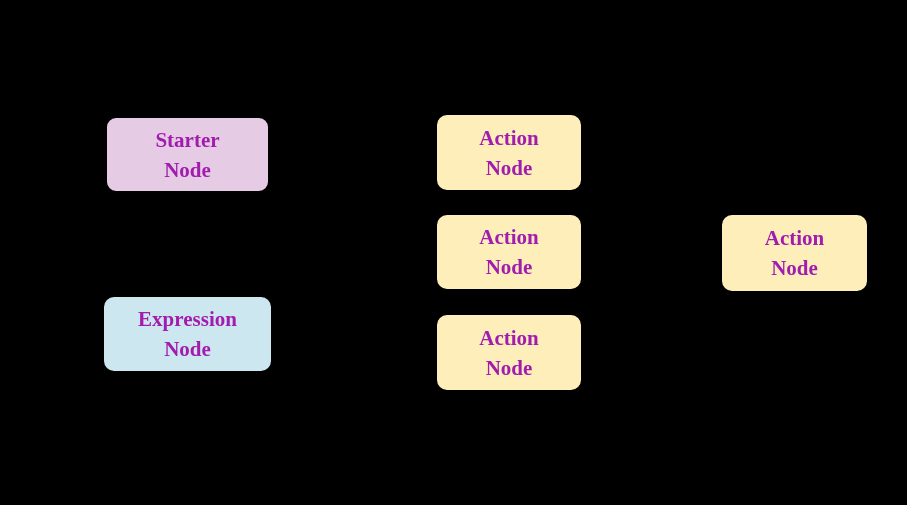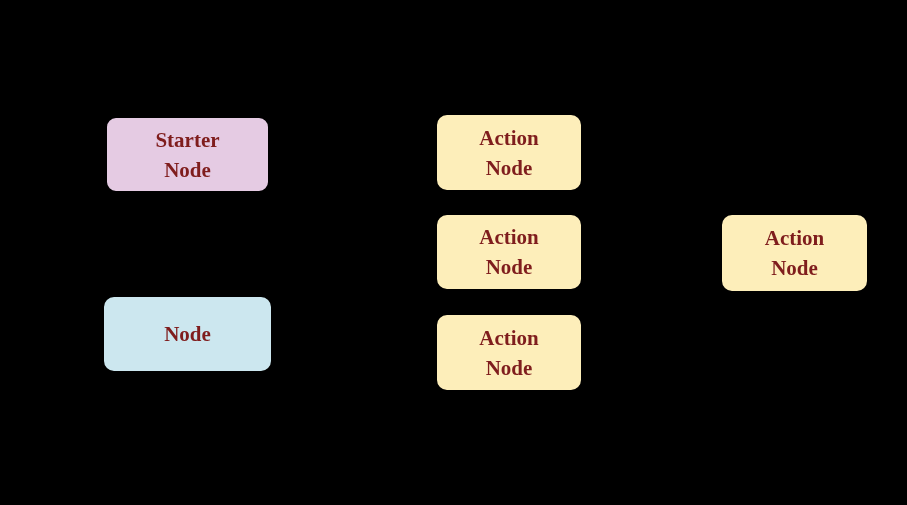--- a/index.html
+++ b/index.html
@@ -21,21 +21,21 @@
     border: 2px solid #000000;
     border-radius: 12px;
     display: flex;
     flex-direction: column;
     align-items: center;
     justify-content: center;
     text-align: center;
     font-weight: bold;
     font-size: 21px;
     line-height: 30px;
-    color: #7f1d1d;
+    color: #a21caf;
   }
   
   .node-starter    { left: 105px; top: 116px; width: 165px; height: 77px; border-radius: 11px; }
   .node-action-1   { left: 435px; top: 113px; width: 148px; height: 79px; }
   .node-action-2   { left: 435px; top: 213px; width: 148px; height: 78px; }
   .node-action-3   { left: 435px; top: 313px; width: 148px; height: 79px; }
   .node-expression { left: 102px; top: 295px; width: 171px; height: 78px; }
   .node-action-4   { left: 720px; top: 213px; width: 149px; height: 80px; }
 
   
@@ -72,20 +72,21 @@
     <span>Action</span>
     <span>Node</span>
   </div>
 
   <div class="node node-action-3" style="background-color: rgb(253, 238, 186);">
     <span>Action</span>
     <span>Node</span>
   </div>
 
   <div class="node node-expression" style="background-color: rgb(204, 231, 239);">
+    <span>Expression</span>
     <span>Node</span>
   </div>
 
   <div class="node node-action-4" style="background-color: rgb(253, 238, 186);">
     <span>Action</span>
     <span>Node</span>
   </div>
 
   <span class="port port-starter-bottom" style="background-color: rgb(0, 0, 0);"></span>
   <span class="port port-expression-top" style="background-color: rgb(0, 0, 0);"></span>

